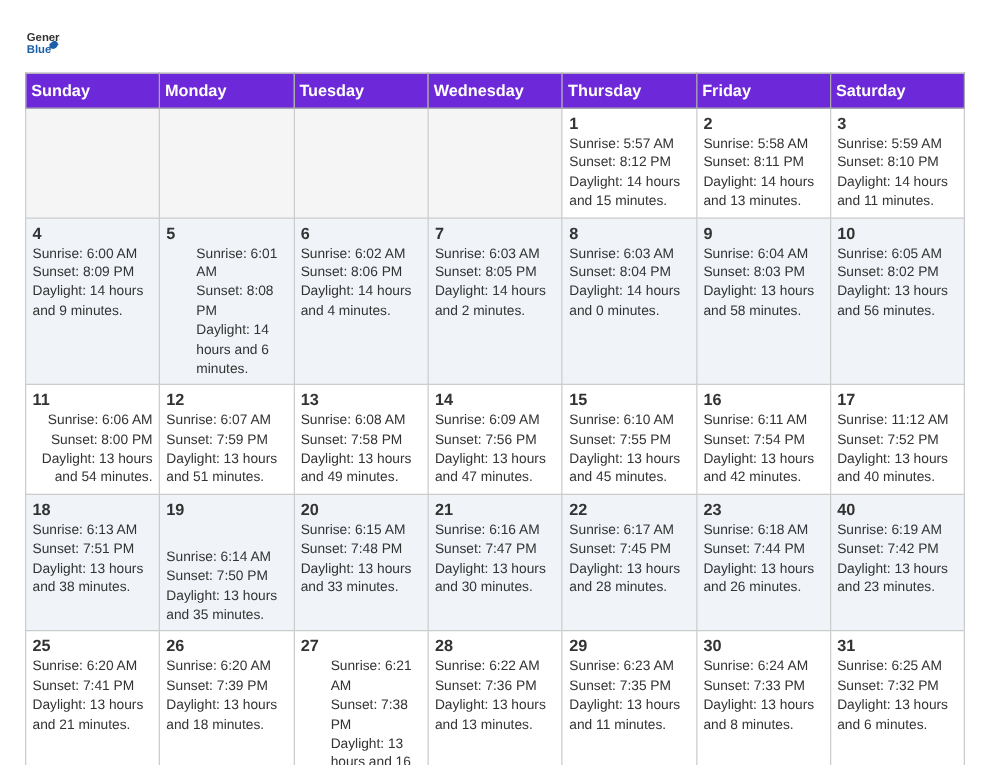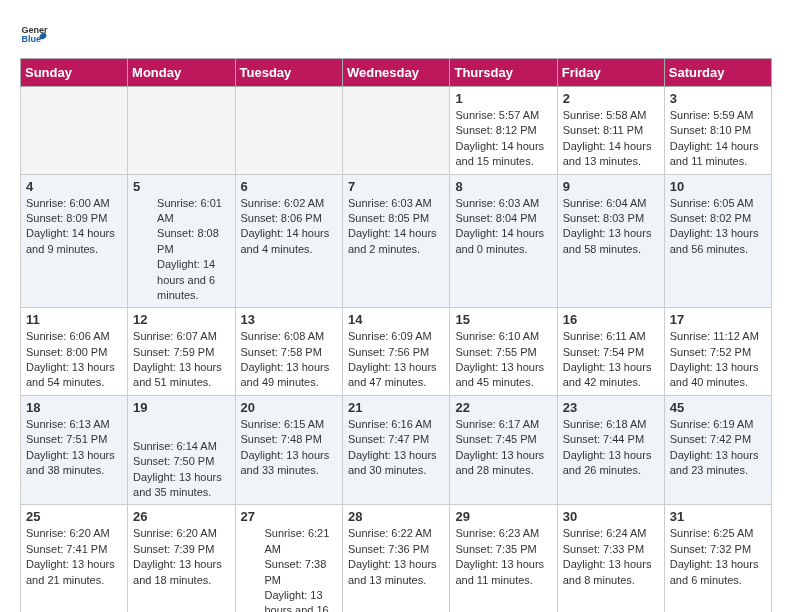--- a/index.html
+++ b/index.html
@@ -36,21 +36,21 @@
     .title-block h2 {
       font-size: 16px;
       font-weight: normal;
       color: #333;
     }
     .calendar {
       width: 100%;
       border-collapse: collapse;
     }
     .calendar th {
-      background-color: #be185d;
+      background-color: #6d28d9;
       color: #fff;
       padding: 6px 4px;
       font-size: 13px;
       text-align: left;
       border: 1px solid #aaa;
     }
     .calendar td {
       border: 1px solid #ccc;
       vertical-align: top;
       padding: 4px 5px;
@@ -173,21 +173,21 @@
         <td>
           <div class="day-number">10</div>
           <div class="day-info" style="white-space: pre-line;">Sunrise: 6:05 AM
 Sunset: 8:02 PM
 Daylight: 13 hours and 56 minutes.</div>
         </td>
       </tr>
       <tr>
         <td>
           <div class="day-number">11</div>
-          <div class="day-info" style="white-space: pre-line;">Sunrise: 6:06 AM
+          <div class="day-info" style="white-space: pre-line; text-align: right;">Sunrise: 6:06 AM
 Sunset: 8:00 PM
 Daylight: 13 hours and 54 minutes.</div>
         </td>
         <td>
           <div class="day-number">12</div>
           <div class="day-info" style="white-space: pre-line;">Sunrise: 6:07 AM
 Sunset: 7:59 PM
 Daylight: 13 hours and 51 minutes.</div>
         </td>
         <td>
@@ -252,21 +252,21 @@
 Sunset: 7:45 PM
 Daylight: 13 hours and 28 minutes.</div>
         </td>
         <td>
           <div class="day-number">23</div>
           <div class="day-info" style="white-space: pre-line;">Sunrise: 6:18 AM
 Sunset: 7:44 PM
 Daylight: 13 hours and 26 minutes.</div>
         </td>
         <td>
-          <div class="day-number">45</div>
+          <div class="day-number">40</div>
           <div class="day-info" style="white-space: pre-line;">Sunrise: 6:19 AM
 Sunset: 7:42 PM
 Daylight: 13 hours and 23 minutes.</div>
         </td>
       </tr>
       <tr>
         <td>
           <div class="day-number">25</div>
           <div class="day-info" style="white-space: pre-line;">Sunrise: 6:20 AM
 Sunset: 7:41 PM

